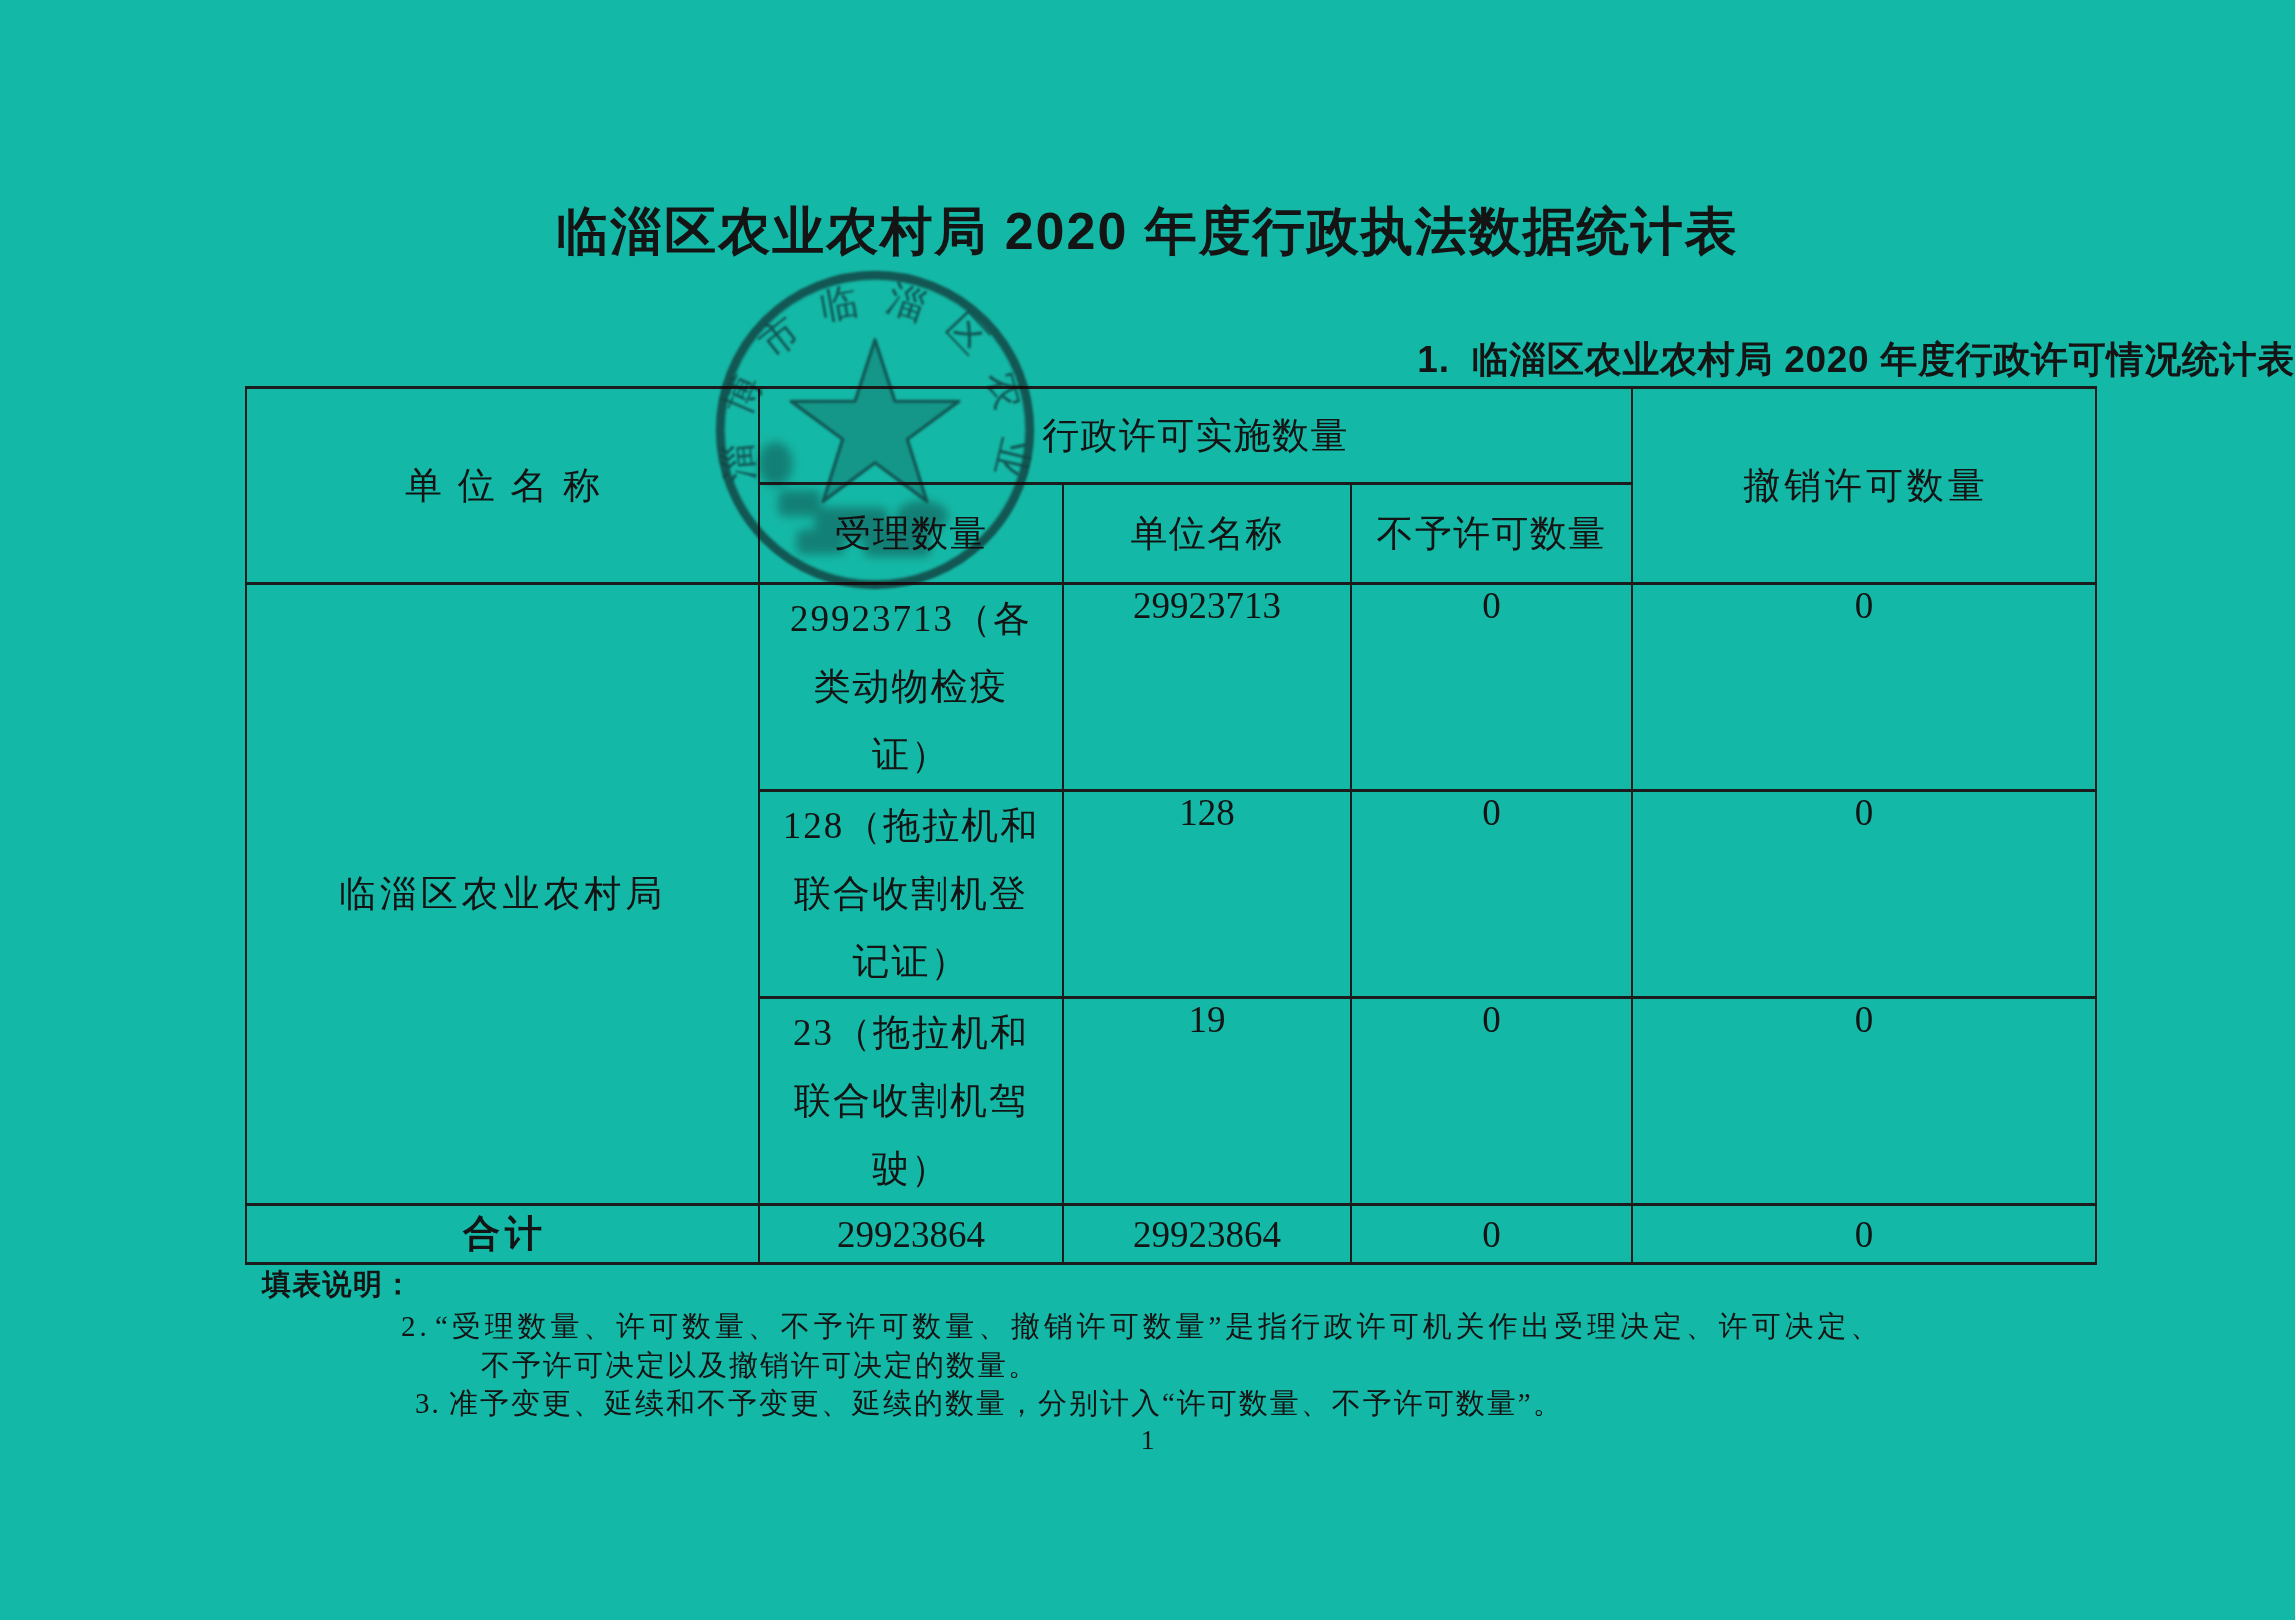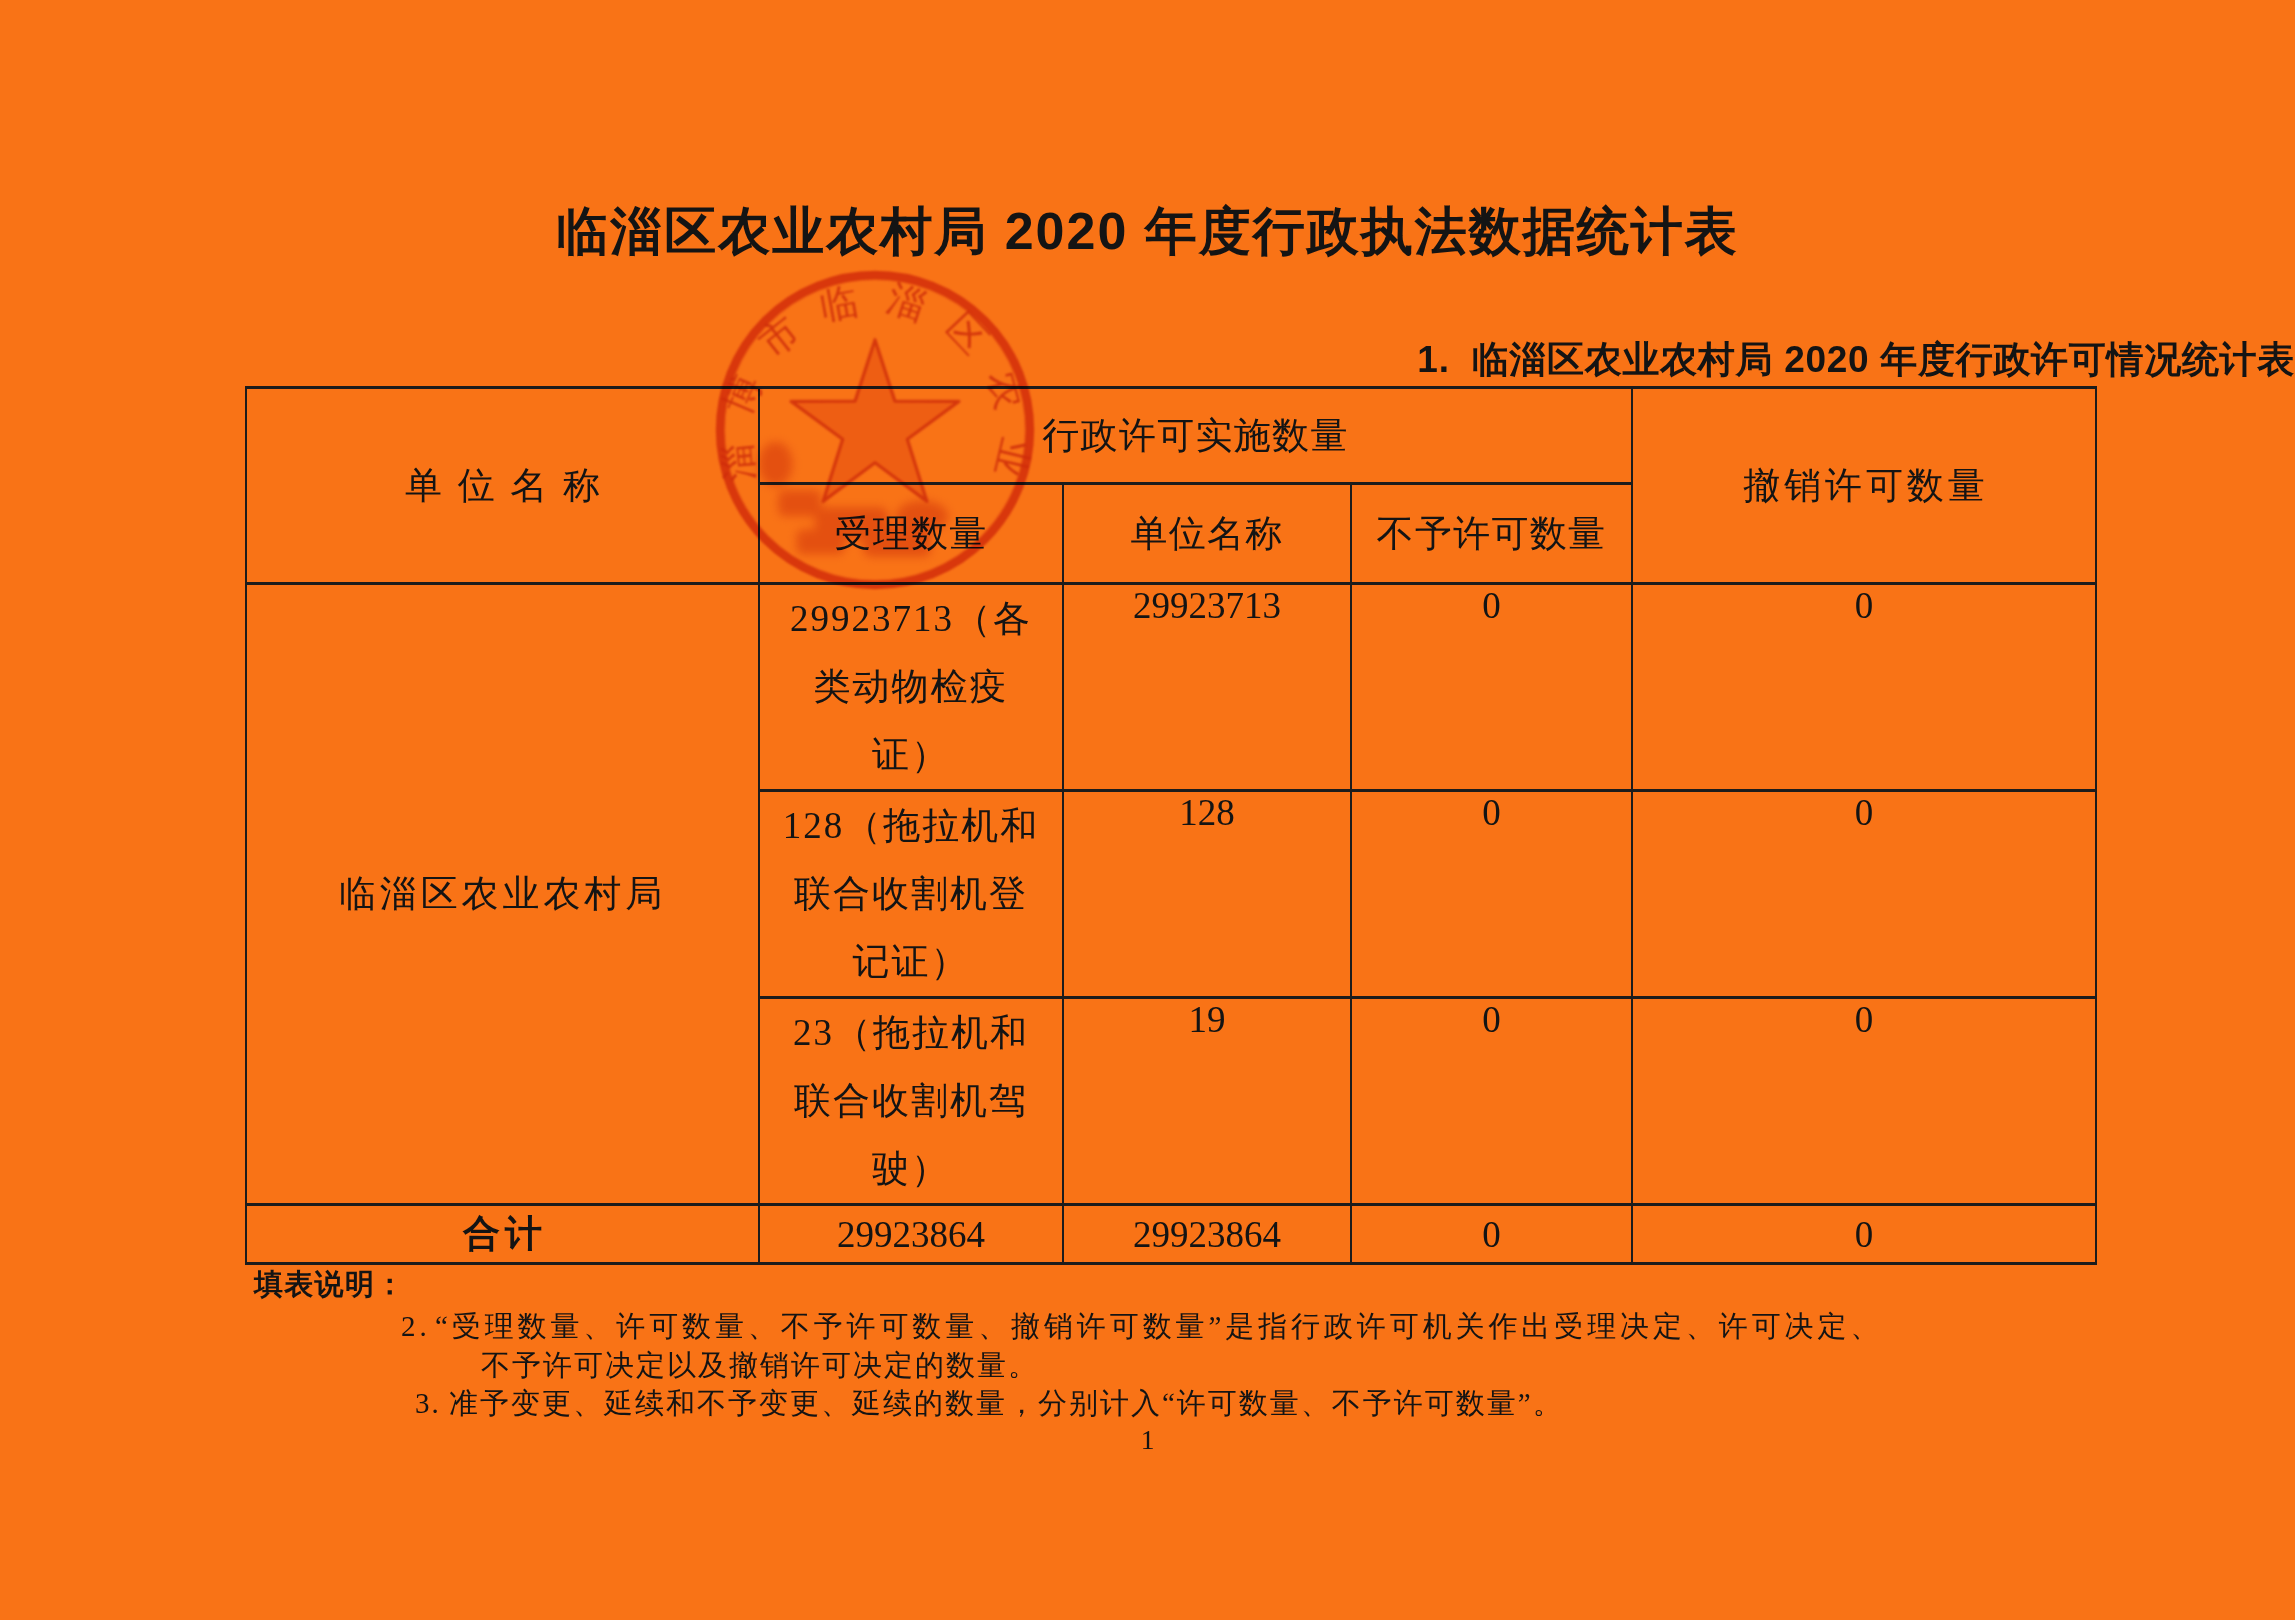--- a/index.html
+++ b/index.html
@@ -4,21 +4,21 @@
 <style>
   html, body {
     margin: 0;
     padding: 0;
     background: #e8e8e8;
   }
   .page {
     position: relative;
     width: 2295px;
     height: 1621px;
-    background: #f97316;
+    background: #14b8a6;
     color: #141414;
     font-family: "Liberation Serif", "DejaVu Serif", serif;
     overflow: hidden;
   }
 
   
   .doc-title {
     position: absolute;
     top: 197px;
     left: 0;
@@ -91,21 +91,21 @@
     font-weight: 600;
     font-size: 35px;
     letter-spacing: 5.2px;
     text-indent: 5.2px;
   }
   td.total-num { font-size: 38px; border-radius: 6px; }
 
   
   .notes-label {
     position: absolute;
-    left: 254px;
+    left: 262px;
     top: 1265px;
     font-family: "Liberation Sans", "DejaVu Sans", sans-serif;
     font-weight: 700;
     font-size: 29px;
     letter-spacing: 1.3px;
   }
   .note-line {
     position: absolute;
     font-size: 29px;
     letter-spacing: 2px;

